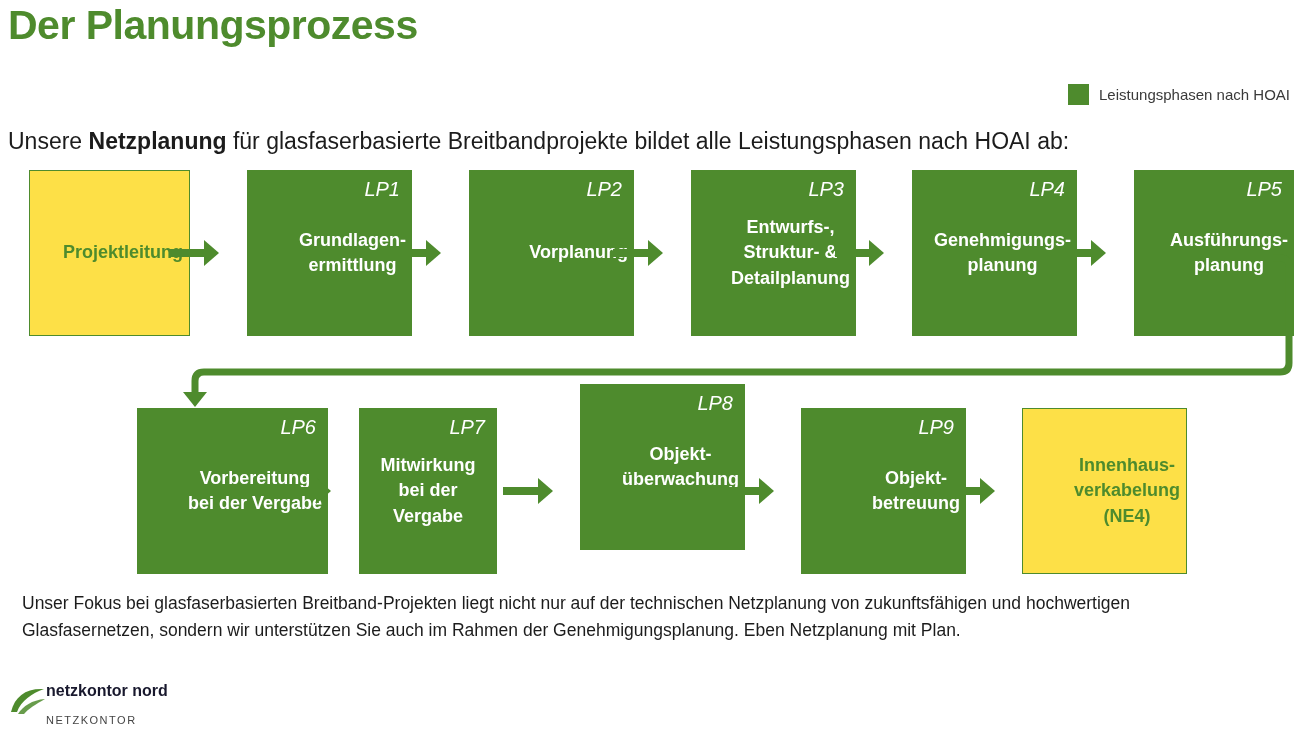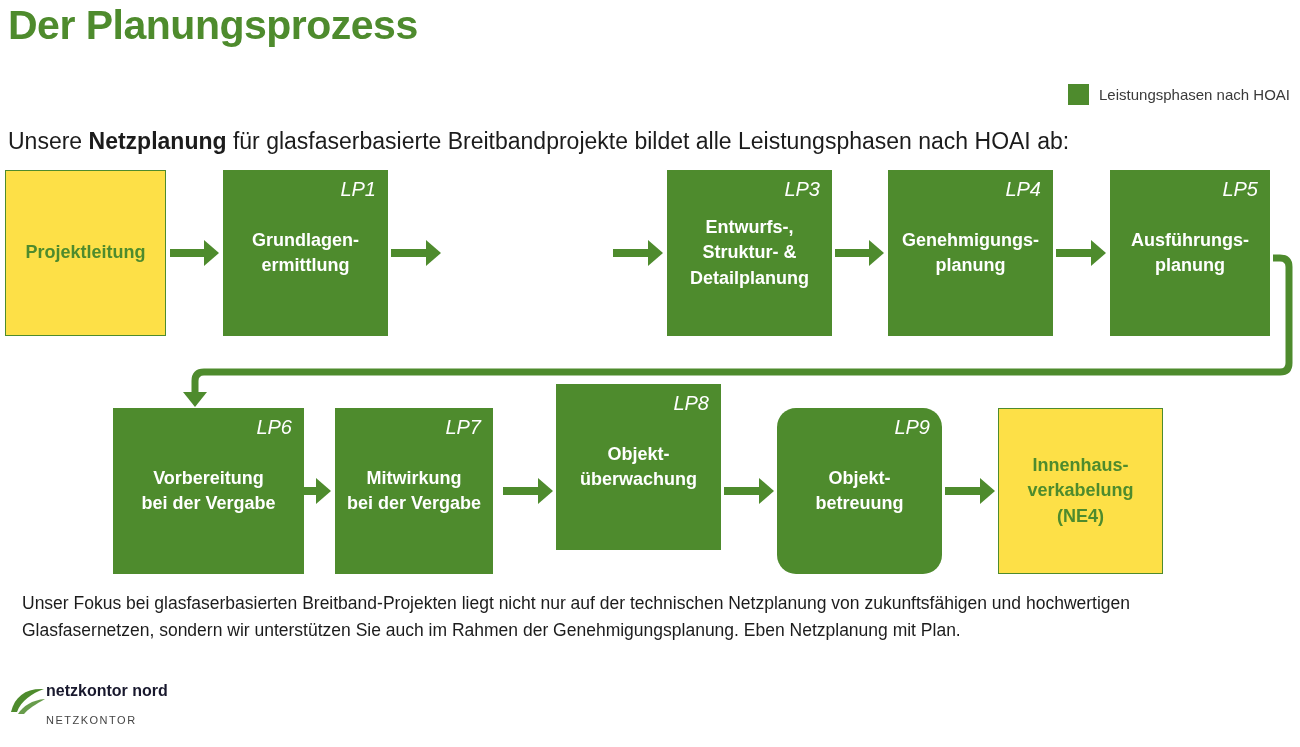--- a/index.html
+++ b/index.html
@@ -25,22 +25,23 @@
   .legend-label{font-size:15px;color:#3a3a3a;}
 
   .intro{
     position:absolute;left:8px;top:128px;
     font-size:23px;color:var(--dark);
   }
   .intro b{font-weight:700;}
 
   .box{
     position:absolute;height:166px;
-    display:flex;align-items:center;justify-content:center;
+    display:flex;align-items:center;justify-content:flex-end;
     text-align:center;
+    margin-left:24px;
   }
   .box.filled{background:var(--green);color:#ffffff;}
   .box.outline{background:#fde047;border:1px solid var(--green);color:var(--green);}
   .box-label{
     font-size:18px;font-weight:700;line-height:1.4;
     white-space:pre-line;padding:0 6px;
   }
   .lp-tag{
     position:absolute;top:8px;right:12px;
     font-size:20px;font-style:italic;font-weight:400;color:#ffffff;
@@ -101,20 +102,24 @@
     <div class="lp-tag">LP1</div>
     <div class="box-label">Grundlagen-
 ermittlung</div>
   </div>
 
   <div class="harrow" style="left:391px;top:240px;width:50px;">
       <div class="shaft"></div>
       <div class="head"></div>
     </div>
 
+  <div class="box filled" style="left:445px;top:170px;width:165px;">
+    <div class="lp-tag">LP2</div>
+    <div class="box-label">Vorplanung</div>
+  </div>
 
   <div class="harrow" style="left:613px;top:240px;width:50px;">
       <div class="shaft"></div>
       <div class="head"></div>
     </div>
 
   <div class="box filled" style="left:667px;top:170px;width:165px;">
     <div class="lp-tag">LP3</div>
     <div class="box-label">Entwurfs-,
 Struktur- &amp;
@@ -152,21 +157,21 @@
     <div class="lp-tag">LP6</div>
     <div class="box-label">Vorbereitung
 bei der Vergabe</div>
   </div>
 
   <div class="harrow" style="left:281px;top:478px;width:50px;">
       <div class="shaft"></div>
       <div class="head"></div>
     </div>
 
-  <div class="box filled" style="left:335px;top:408px;width:158px;">
+  <div class="box filled" style="left:335px;top:408px;width:138px;">
     <div class="lp-tag">LP7</div>
     <div class="box-label">Mitwirkung
 bei der Vergabe</div>
   </div>
 
   <div class="harrow" style="left:503px;top:478px;width:50px;">
       <div class="shaft"></div>
       <div class="head"></div>
     </div>
 
@@ -174,21 +179,21 @@
     <div class="lp-tag">LP8</div>
     <div class="box-label">Objekt-
 überwachung</div>
   </div>
 
   <div class="harrow" style="left:724px;top:478px;width:50px;">
       <div class="shaft"></div>
       <div class="head"></div>
     </div>
 
-  <div class="box filled" style="left:777px;top:408px;width:165px;border-radius:19px;">
+  <div class="box filled" style="left:777px;top:408px;width:165px;">
     <div class="lp-tag">LP9</div>
     <div class="box-label">Objekt-
 betreuung</div>
   </div>
 
   <div class="harrow" style="left:945px;top:478px;width:50px;">
       <div class="shaft"></div>
       <div class="head"></div>
     </div>
 

